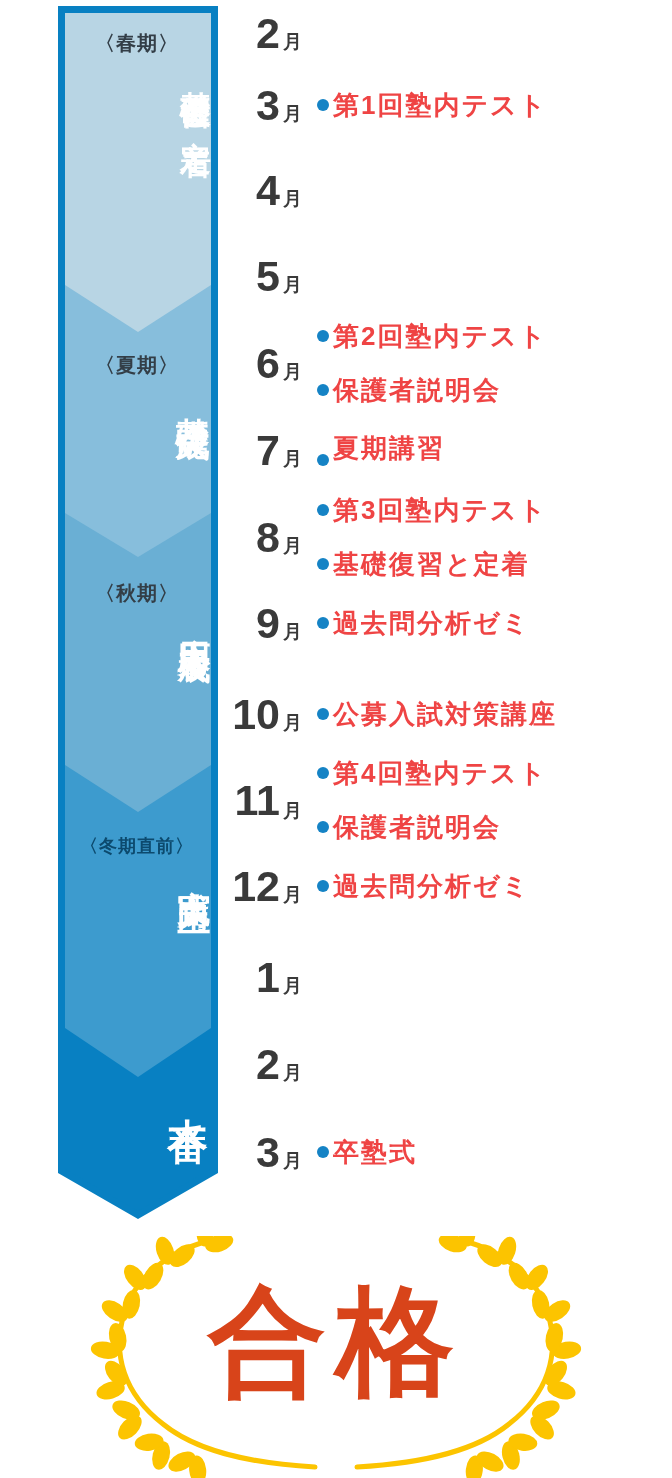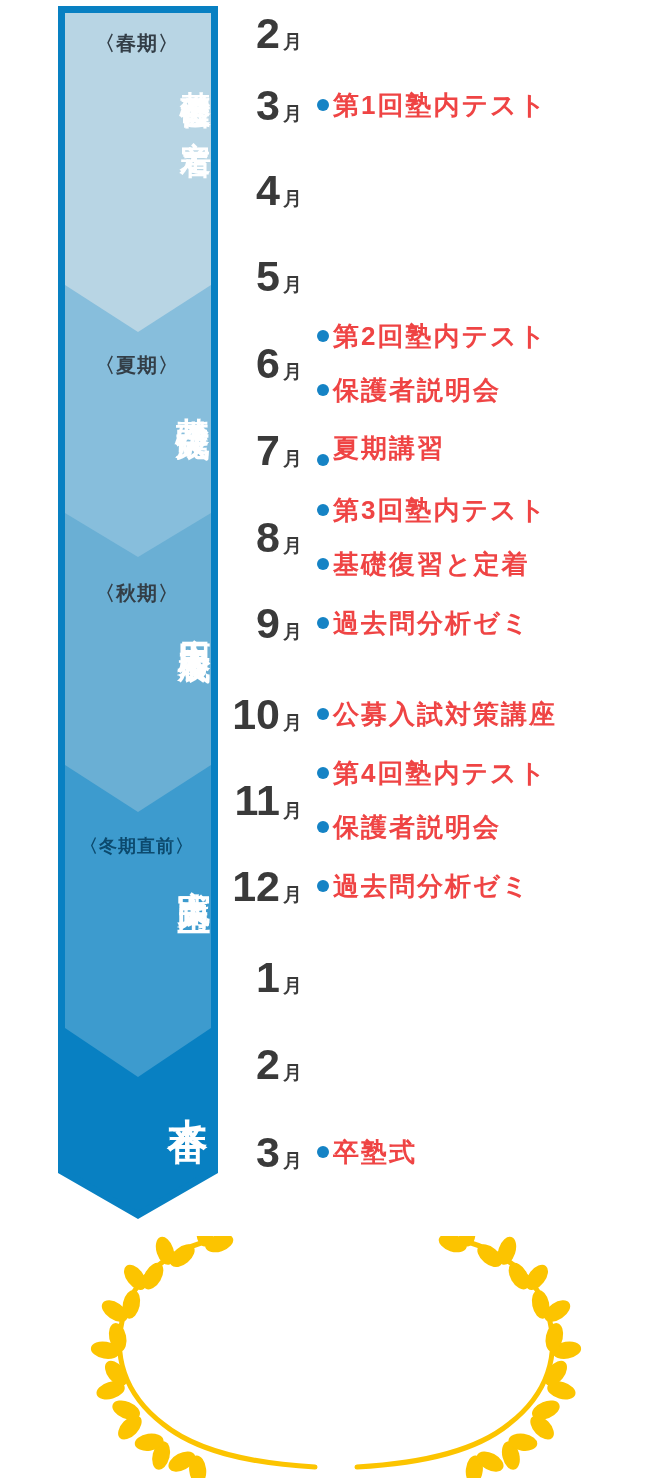--- a/index.html
+++ b/index.html
@@ -196,14 +196,15 @@
         <use href="#lp" transform="translate(121,117) rotate(-46)"></use>
         <use href="#lp" transform="translate(126,150) rotate(-72)"></use>
         <use href="#lp" transform="translate(141,180) rotate(-102)"></use>
         <use href="#lp" transform="translate(165,204) rotate(-132)"></use>
         <use href="#lp" transform="translate(196,218) rotate(-152)"></use>
       </g>
     </defs>
     <use href="#branch"></use>
     <use href="#branch" transform="matrix(-1,0,0,1,672,0)"></use>
   </svg>
+  <div class="result-text">合格</div>
 
 </div>
 
 </body></html>

